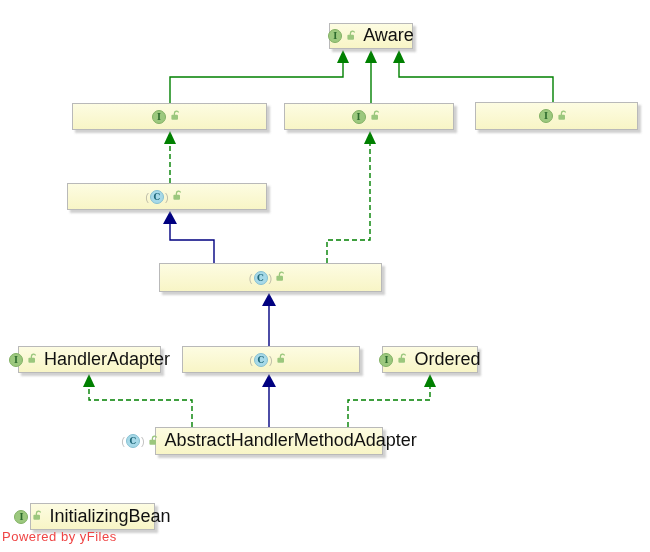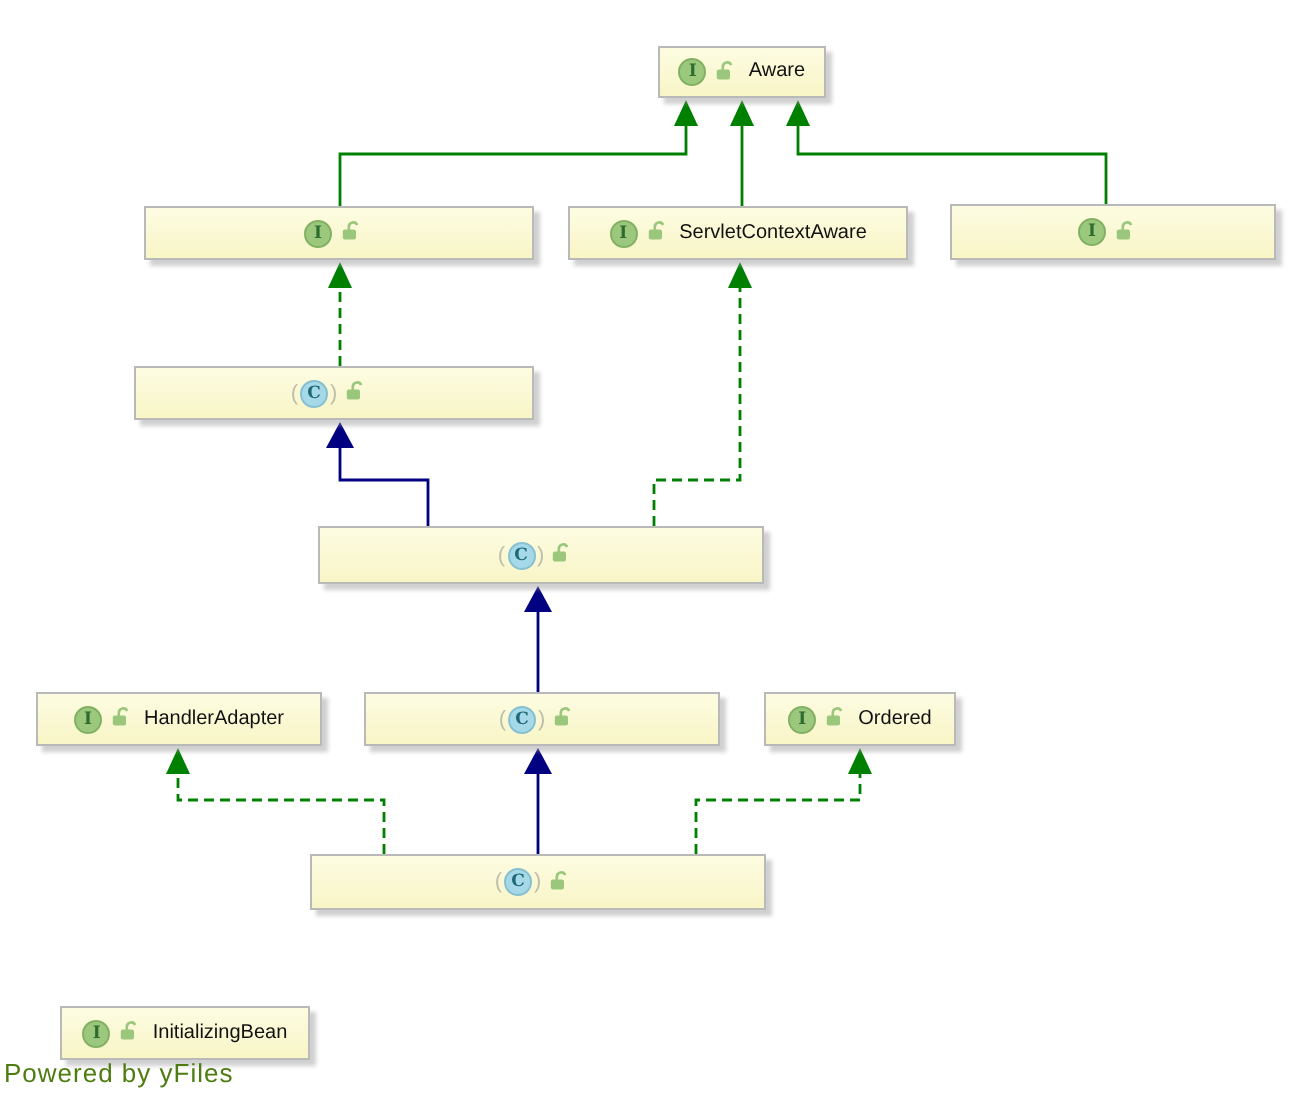--- a/index.html
+++ b/index.html
@@ -5,34 +5,34 @@
   html,body{margin:0;padding:0;background:#ffffff;}
   #canvas{position:relative;width:650px;height:552px;background:#ffffff;overflow:hidden;
           font-family:"Liberation Sans","DejaVu Sans",sans-serif;}
   #edges{position:absolute;left:0;top:0;z-index:1;pointer-events:none;}
   .node{position:absolute;z-index:2;box-sizing:border-box;
         display:flex;align-items:center;justify-content:center;
         background:linear-gradient(180deg,#fdfce2 0%,#f8f5c6 100%);
         border:1px solid #b9b9b9;
         box-shadow:3px 3px 2px rgba(150,150,150,0.45);
         white-space:nowrap;}
-  .lbl{font-size:10px;color:#111;padding-bottom:1px;}
+  .lbl{font-size:18px;color:#111;padding-bottom:1px;}
   .badge{display:inline-block;width:13px;height:13px;border-radius:50%;
          font-family:"DejaVu Serif","Liberation Serif",serif;font-weight:bold;
          font-size:8.5px;line-height:13px;text-align:center;flex:0 0 auto;}
   .iface-badge{background:#9cc87e;border:1px solid #82b164;color:#2e6b2e;
                width:12px;height:12px;line-height:12px;margin-right:4px;}
   .class-badge{background:#a6d9e8;border:1px solid #86c0d2;color:#20687a;
                width:12px;height:12px;line-height:12px;margin:0 1px;}
   .class-icon{display:flex;align-items:center;margin-right:3px;}
   .paren{color:rgba(120,120,120,0.45);font-size:11px;line-height:12px;
          font-family:"Liberation Sans",sans-serif;}
   .lock{flex:0 0 auto;margin-right:6px;margin-top:-2px;}
   #watermark{position:absolute;left:2px;top:529px;z-index:3;
-             font-size:13px;color:#4d7c0f;letter-spacing:0.5px;}
+             font-size:13px;color:#ef4444;letter-spacing:0.5px;}
 </style>
 </head>
 <body>
 
 <div id="canvas">
 
   <svg id="edges" width="650" height="552" viewBox="0 0 650 552">
 
     <path class="edge-green" d="M170,103 V77 H343 V62" fill="none" stroke-width="1.4" stroke="#008000"></path>
     <polygon class="head-green" points="343,50 337,63 349,63" fill="#008000"></polygon>
@@ -74,21 +74,20 @@
         <rect x="1.4" y="4.8" width="6.6" height="5" rx="1" fill="#9bc77d"></rect>
       </svg>
   </div>
 
   <div class="node" style="left:284px;top:103px;width:170px;height:27px">
     <span class="badge iface-badge">I</span>
     <svg class="lock" width="11" height="11" viewBox="0 0 11 11">
         <path d="M4.4,5 V3.3 A2.2,2.2 0 0 1 8.6,2.5" fill="none" stroke="#9bc77d" stroke-width="1.3"></path>
         <rect x="1.4" y="4.8" width="6.6" height="5" rx="1" fill="#9bc77d"></rect>
       </svg>
-    <span class="lbl">ServletContextAware</span>
   </div>
 
   <div class="node" style="left:475px;top:102px;width:163px;height:28px">
     <span class="badge iface-badge">I</span>
     <svg class="lock" width="11" height="11" viewBox="0 0 11 11">
         <path d="M4.4,5 V3.3 A2.2,2.2 0 0 1 8.6,2.5" fill="none" stroke="#9bc77d" stroke-width="1.3"></path>
         <rect x="1.4" y="4.8" width="6.6" height="5" rx="1" fill="#9bc77d"></rect>
       </svg>
   </div>
 
@@ -149,20 +148,21 @@
   <div class="node" style="left:155px;top:427px;width:228px;height:28px">
     <span class="class-icon">
         <span class="paren">(</span>
         <span class="badge class-badge">C</span>
         <span class="paren">)</span>
       </span>
     <svg class="lock" width="11" height="11" viewBox="0 0 11 11">
         <path d="M4.4,5 V3.3 A2.2,2.2 0 0 1 8.6,2.5" fill="none" stroke="#9bc77d" stroke-width="1.3"></path>
         <rect x="1.4" y="4.8" width="6.6" height="5" rx="1" fill="#9bc77d"></rect>
       </svg>
+    <span class="lbl">AbstractHandlerMethodAdapter</span>
   </div>
 
   <div class="node" style="left:30px;top:503px;width:125px;height:27px">
     <span class="badge iface-badge">I</span>
     <svg class="lock" width="11" height="11" viewBox="0 0 11 11">
         <path d="M4.4,5 V3.3 A2.2,2.2 0 0 1 8.6,2.5" fill="none" stroke="#9bc77d" stroke-width="1.3"></path>
         <rect x="1.4" y="4.8" width="6.6" height="5" rx="1" fill="#9bc77d"></rect>
       </svg>
     <span class="lbl">InitializingBean</span>
   </div>

